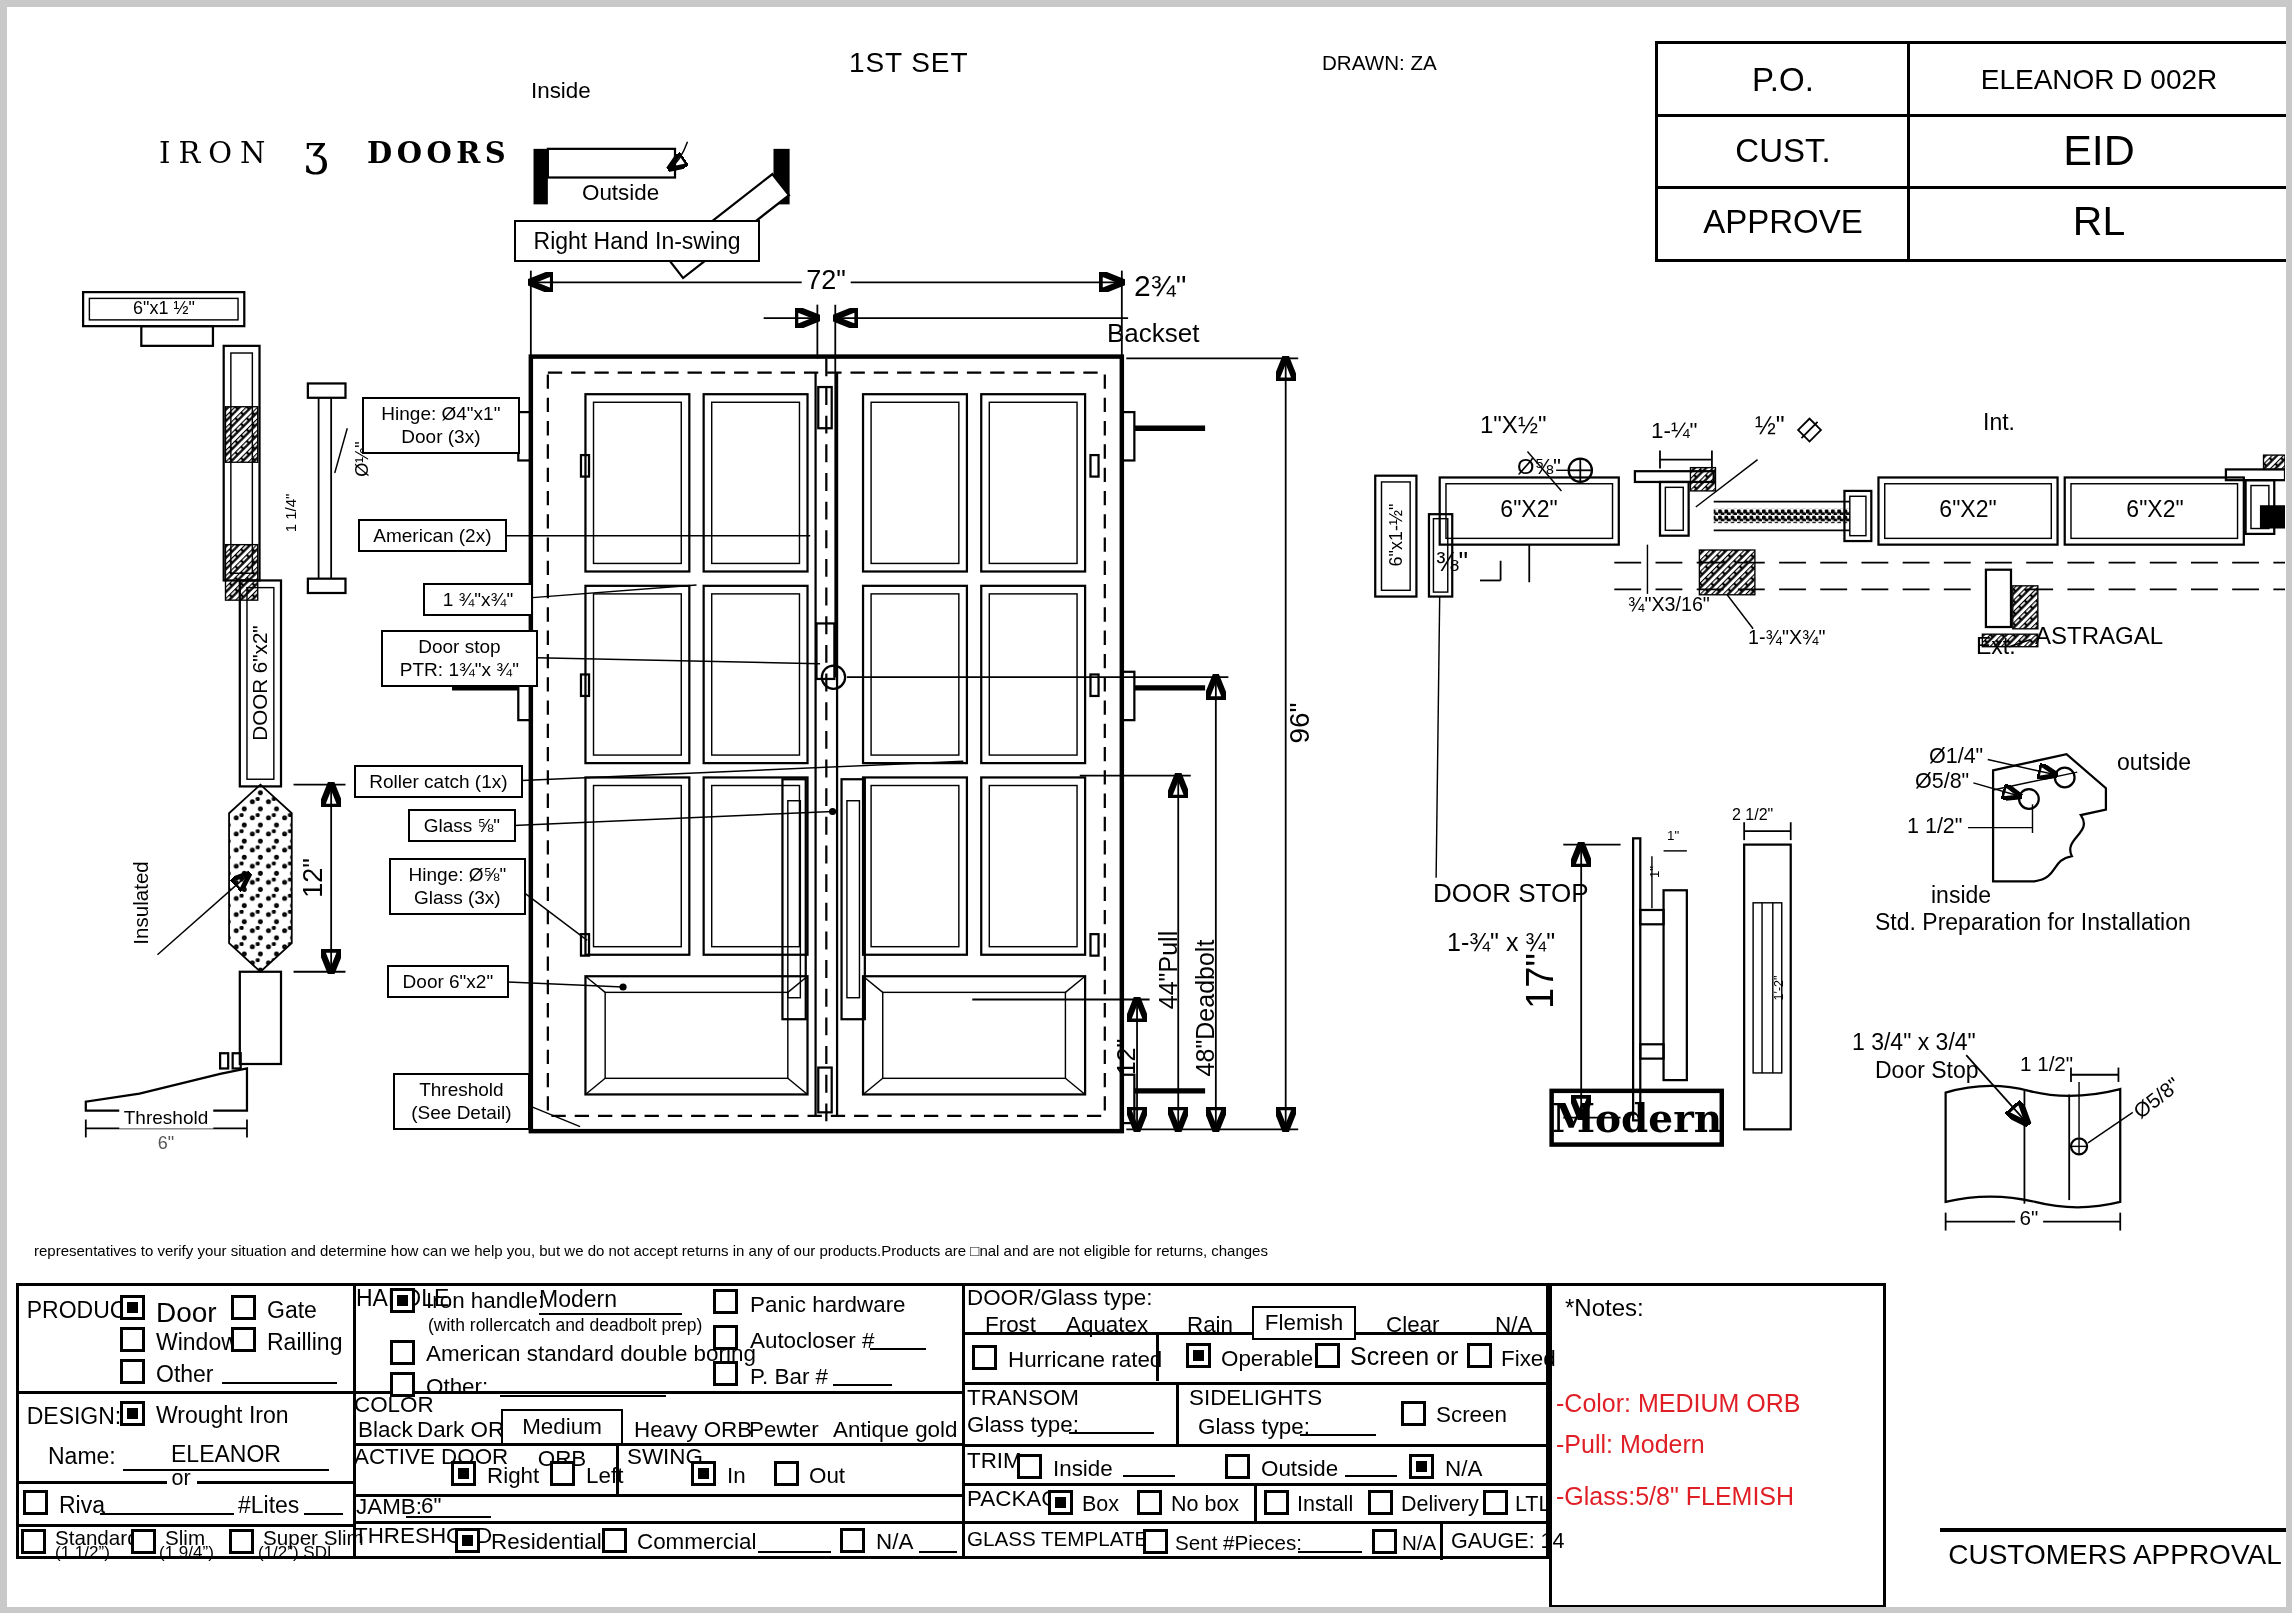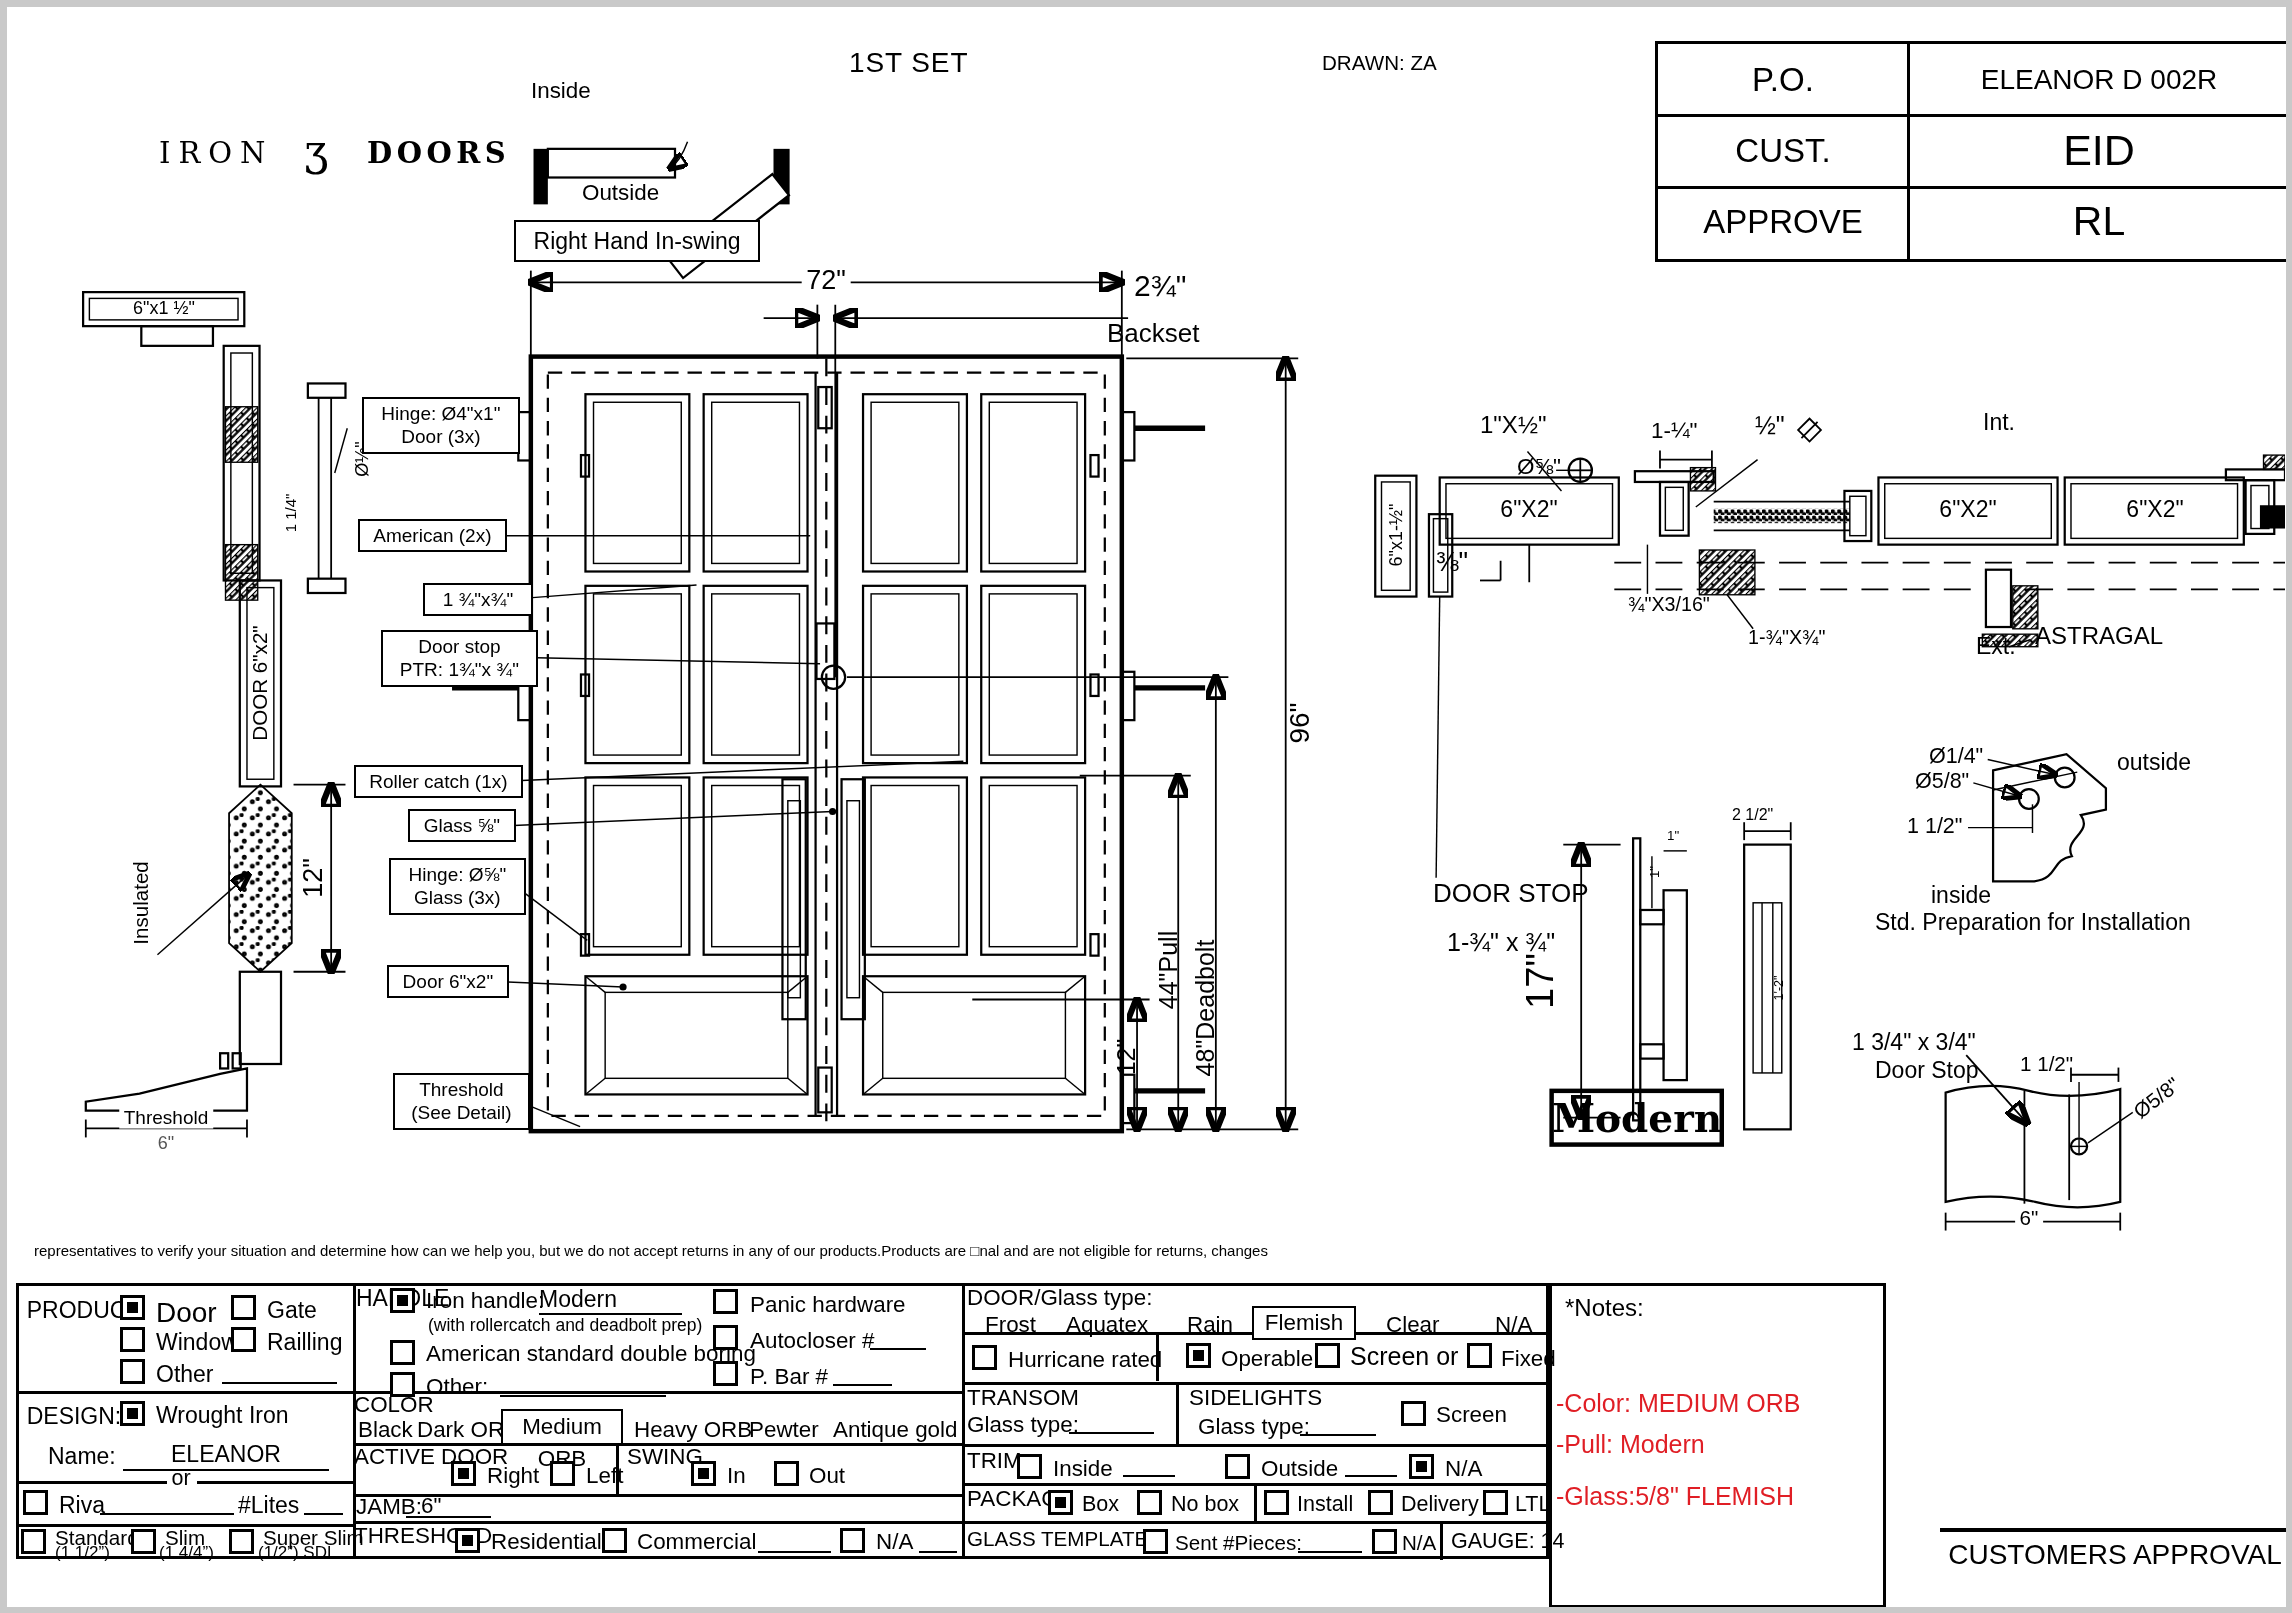--- a/index.html
+++ b/index.html
@@ -450,21 +450,21 @@
 <div class="lbl" style="left:52px;top:1486px;font-size:23px;">Riva</div>
 <span class="bl" style="left:93px;top:1483px;width:134px;height:23px;"></span>
 <div class="lbl" style="left:231px;top:1486px;font-size:23px;">#Lites</div>
 <span class="bl" style="left:297px;top:1483px;width:39px;height:23px;"></span>
 
 <span class="cb" style="left:14.3px;top:1522px;" data-checked="false"></span>
 <div class="lbl" style="left:48px;top:1520px;font-size:20.6px;">Standard</div>
 <div class="lbl" style="left:48px;top:1537px;font-size:17px;">(1 1/2”)</div>
 <span class="cb" style="left:124px;top:1522px;" data-checked="false"></span>
 <div class="lbl" style="left:158px;top:1520px;font-size:20.6px;">Slim</div>
-<div class="lbl" style="left:152px;top:1537px;font-size:17px;">(1 4/4”)</div>
+<div class="lbl" style="left:152px;top:1537px;font-size:17px;">(1 9/4”)</div>
 <span class="cb" style="left:222px;top:1522px;" data-checked="false"></span>
 <div class="lbl" style="left:256px;top:1520px;font-size:20.6px;">Super Slim</div>
 <div class="lbl" style="left:251px;top:1537px;font-size:17px;">(1/2”) SDL</div>
 
 <div class="lbl" style="left:349px;top:1279px;font-size:23px;">HANDLE</div>
 <span class="cb" style="left:383px;top:1281px;" data-checked="true"></span>
 <div class="lbl" style="left:419px;top:1282px;font-size:22.4px;">Iron handle:</div>
 <div class="lbl" style="left:532px;top:1280px;font-size:23px;width:143px;border-bottom:2.7px solid #000;padding-bottom:0.9px;">Modern</div>
 <div class="lbl" style="left:421px;top:1309px;font-size:17.5px;">(with rollercatch and deadbolt prep)</div>
 <span class="cb" style="left:383px;top:1333px;" data-checked="false"></span>

